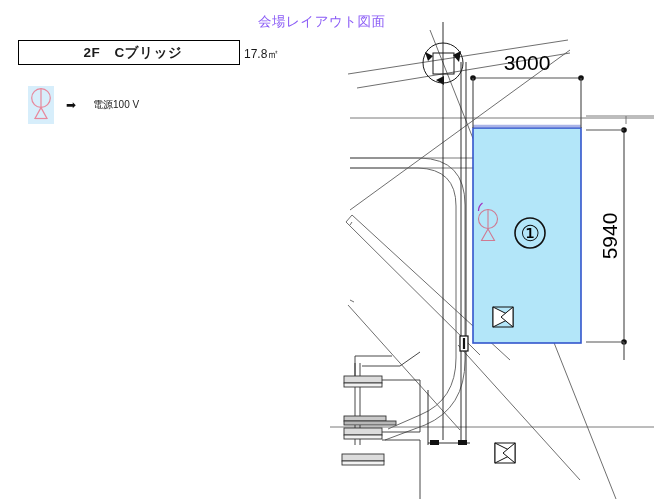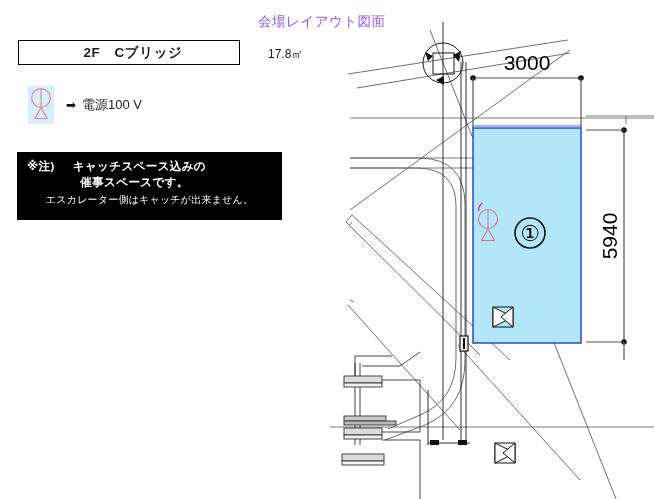--- a/index.html
+++ b/index.html
@@ -55,21 +55,20 @@
     white-space: nowrap;
     margin-left: 8px;
   }
   #space-area-text {
     position: absolute;
     left: 244px;
     top: 46px;
     font-size: 12px;
     white-space: nowrap;
     color: #1a1a1a;
-    margin-left: 24px;
   }
 
   
   #power-legend {
     position: absolute;
     left: 28px;
     top: 86px;
     display: flex;
     align-items: center;
   }
@@ -81,22 +80,22 @@
     flex: none;
   }
   #power-symbol-swatch svg { display: block; }
   #power-arrow-icon {
     margin-left: 12px;
     font-size: 12px;
     line-height: 1;
     color: #111;
   }
   #power-legend-label {
-    margin-left: 6px;
-    font-size: 13px;
+    margin-left: 17px;
+    font-size: 10px;
     white-space: nowrap;
     color: #222;
   }
 
   
   #notice-box {
     position: absolute;
     left: 17px;
     top: 152px;
     width: 265px;
@@ -178,27 +177,20 @@
         <path d="M13 21.6 L7 32.5 L19 32.5 Z" fill="none" stroke="#e8889c" stroke-width="1.2"></path>
         <line x1="7" y1="32.5" x2="19" y2="32.5" stroke="#e8889c" stroke-width="1.2"></line>
       </svg>
     </div>
 
     <span id="power-arrow-icon">➡</span>
 
     <span id="power-legend-label">電源100 V</span>
   </div>
 
-  <div id="notice-box">
-    <div class="notice-line" id="notice-line-1">
-      <span class="notice-mark">※注)</span><span>キャッチスペース込みの</span>
-    </div>
-    <div class="notice-line" id="notice-line-2">催事スペースです。</div>
-    <div class="notice-line" id="notice-line-3">エスカレーター側はキャッチが出来ません。</div>
-  </div>
 </div>
 
 <div id="drawing-panel">
   <svg id="floorplan-svg" width="324" height="499" viewBox="0 0 324 499">
 
     <g stroke="#6b6b6b" fill="none" stroke-width="0.9">
 
       <line x1="20" y1="118" x2="324" y2="118"></line>
       <line x1="20" y1="158" x2="170" y2="158"></line>
       <line x1="20" y1="168" x2="175" y2="168"></line>

